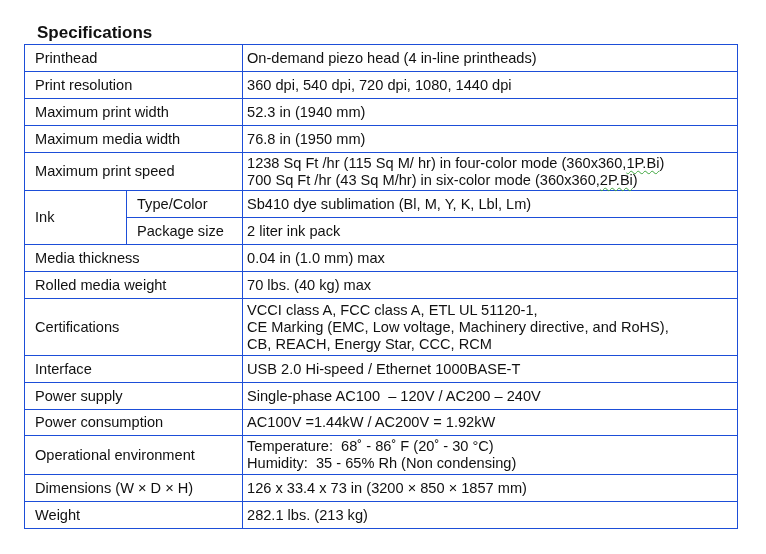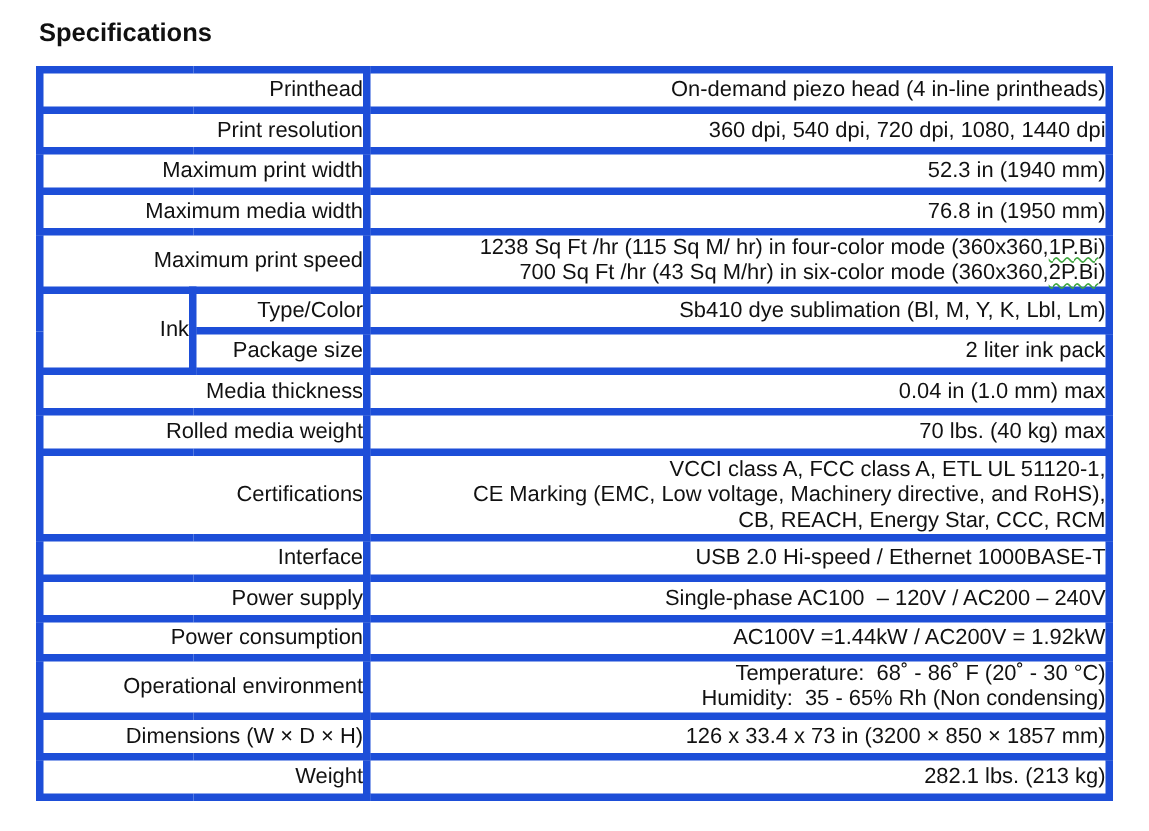--- a/index.html
+++ b/index.html
@@ -15,40 +15,39 @@
       color: #111111;
       overflow: hidden;
     }
     .title {
       position: absolute;
       left: 26px;
       top: 12px;
       font-size: 17px;
       font-weight: bold;
       color: #111;
-      margin: 0;
+      margin: 11px;
     }
     table.specs {
       position: absolute;
       left: 24px;
       top: 44px;
       width: 713px;
       border-collapse: collapse;
       table-layout: fixed;
       font-size: 14.6px;
     }
     table.specs td {
-      border: 5px solid #1d4ed8;
+      border: 1px solid #1d4ed8;
       padding: 0 0 0 10px;
       vertical-align: middle;
       line-height: 17px;
       white-space: nowrap;
-      text-align: right;
     }
-    table.specs td.val { padding-left: 25px; }
+    table.specs td.val { padding-left: 4px; }
     .line { display: block; }
     .squig {
       text-decoration: underline wavy #3fa63f;
       text-decoration-thickness: 1px;
       text-underline-offset: 2px;
     }
   </style>
 </head>
 <body>
 

